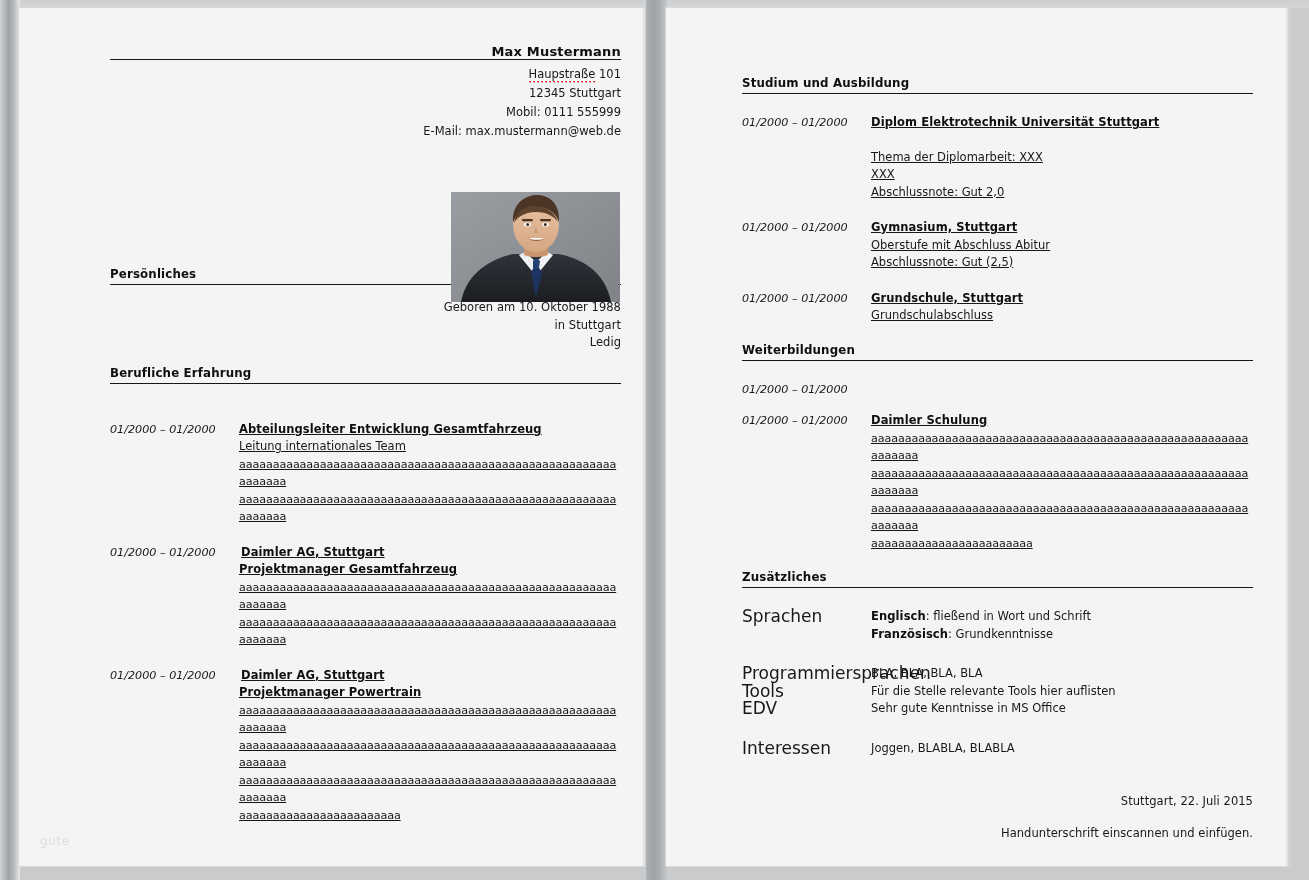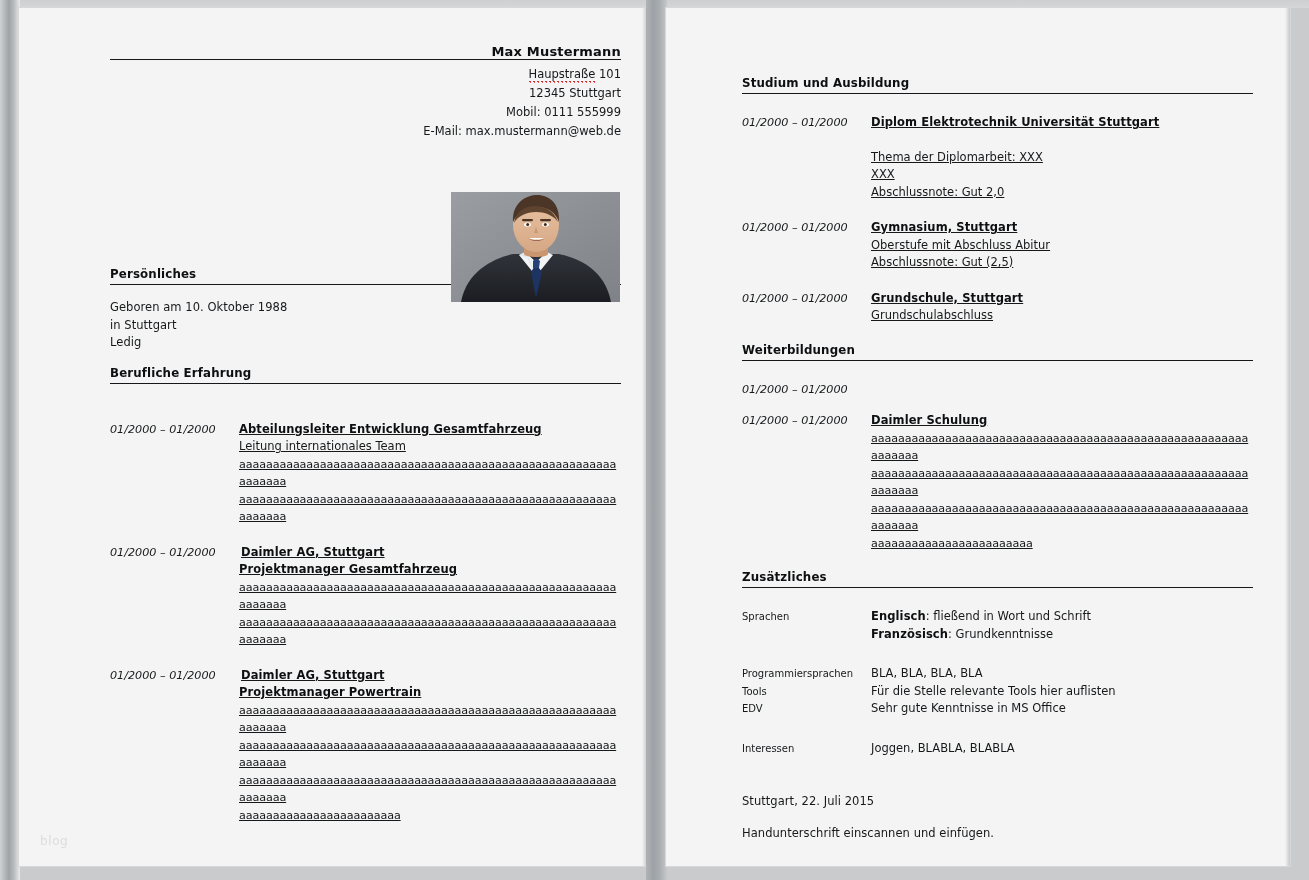--- a/index.html
+++ b/index.html
@@ -39,20 +39,21 @@
   }
 
   
   .page-body{position:absolute;}
   .pg-l{left:91px;top:0;width:511px;}
   .pg-r{left:76px;top:0;width:511px;}
 
   .doc-text{
     font-size:11.5px;color:#16181a;line-height:17.5px;
     letter-spacing:.05px;
+    text-align:right;
   }
   .name-line{
     text-align:right;font-weight:bold;font-size:13px;color:#0d0f11;
     letter-spacing:.2px;
   }
   .rule{border-bottom:1.4px solid #15171a;height:0;}
   .rule-thin{border-bottom:1.2px solid #15171a;height:0;}
   .addr{text-align:right;font-size:11.5px;color:#16181a;line-height:19px;}
 
   .spell{
@@ -79,40 +80,40 @@
     font-style:italic;
   }
   .entry-body{flex:1 1 auto;font-size:11.5px;color:#16181a;line-height:17.5px;text-decoration:underline;}
   .b{font-weight:bold;color:#0d0f11;letter-spacing:.1px;}
   .fill{
     font-size:11.2px;letter-spacing:-0.12px;color:#16181a;line-height:17.5px;
     word-break:break-all;
   }
 
   .kv{display:flex;align-items:flex-start;}
-  .kv-k{width:129px;flex:0 0 129px;font-size:10px;color:#16181a;line-height:17.5px;}
+  .kv-k{width:129px;flex:0 0 129px;font-size:17px;color:#16181a;line-height:17.5px;}
   .kv-v{flex:1 1 auto;font-size:11.5px;color:#16181a;line-height:17.5px;} .gap14{height:14px;}
   .gap18{height:18px;} .gap22{height:22px;}
 
   .watermark{
     position:absolute;left:21px;top:826px;
     font-size:12px;color:#dcdddf;letter-spacing:.6px;
   }
 </style>
 </head>
 <body>
 
 <div class="viewport">
 
   <div class="edge-shadow-top"></div>
   <div class="edge-shadow-left"></div>
 
   <div class="sheet sheet-left">
 
-    <div class="watermark">blog</div>
+    <div class="watermark">gute</div>
 
     <div class="page-body pg-l" style="top:36px;">
 
       <div>
         <div class="name-line">Max Mustermann</div>
         <div class="rule"></div>
         <div style="height:5px"></div>
         <div class="addr"><span class="spell">Haupstraße</span><span> 101</span></div>
         <div class="addr">12345 Stuttgart</div>
         <div class="addr">Mobil:  0111 555999</div>

